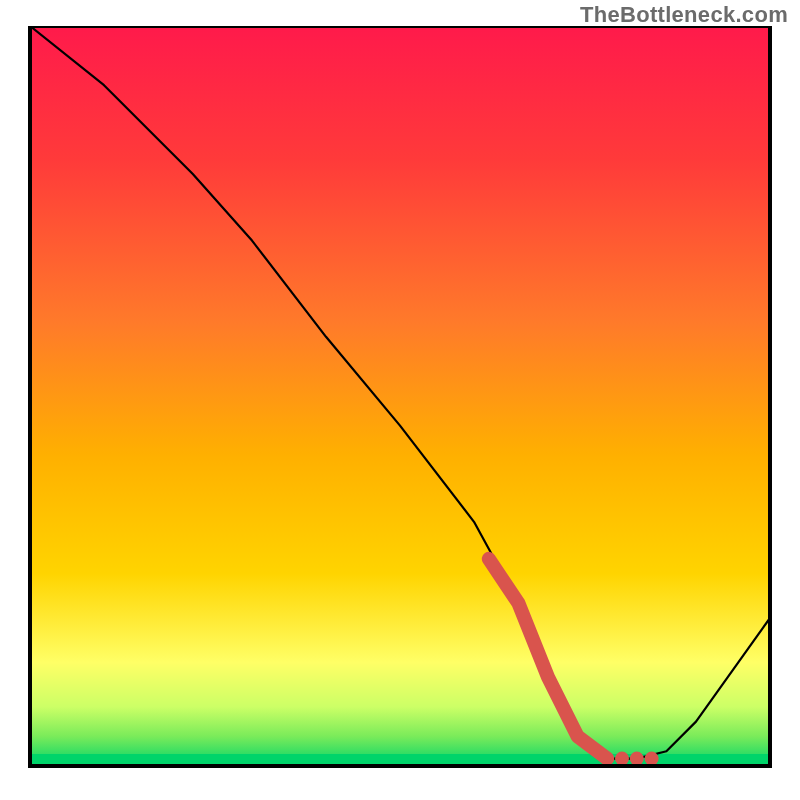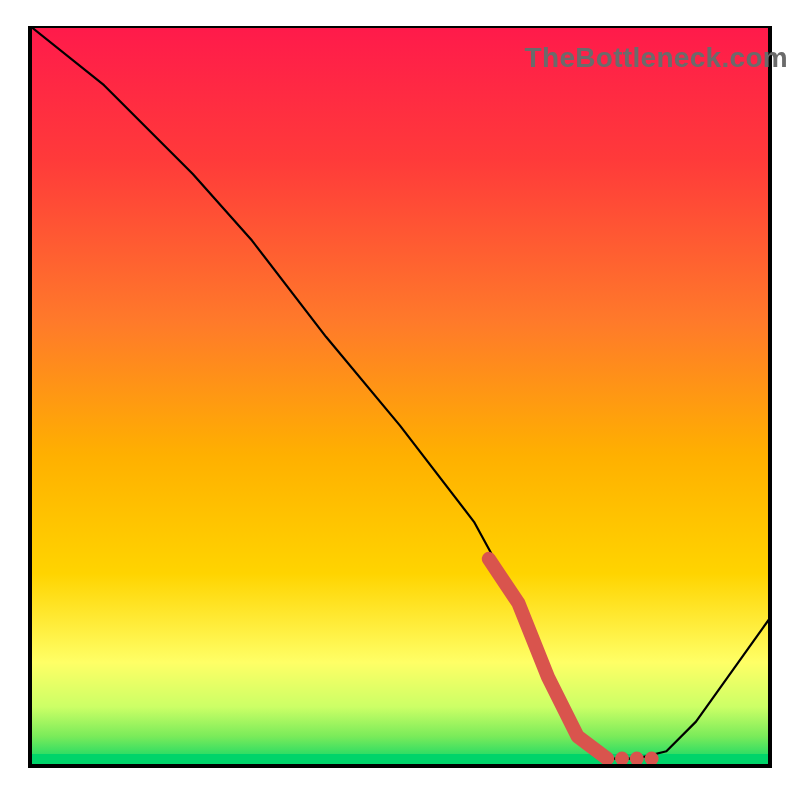--- a/index.html
+++ b/index.html
@@ -14,26 +14,25 @@
   .frame {
     position: relative;
     width: 800px;
     height: 800px;
     box-sizing: border-box;
   }
   .watermark {
     position: absolute;
     top: 2px;
     right: 12px;
-    font-size: 28px;
+    font-size: 22px;
     font-weight: 600;
     color: #6b6b6b;
     letter-spacing: 0.3px;
     z-index: 5;
-    margin-top: 40px;
   }
   .plot-outer {
     position: absolute;
     left: 20px;
     top: 26px;
     width: 760px;
     height: 760px;
     box-sizing: border-box;
   }
   .plot-svg {

